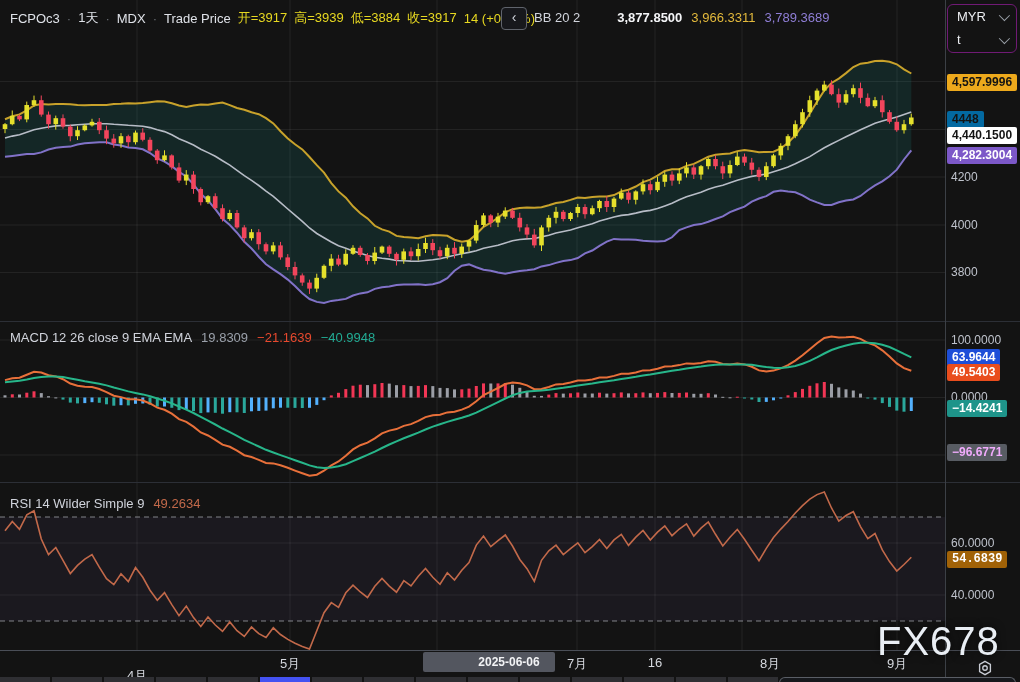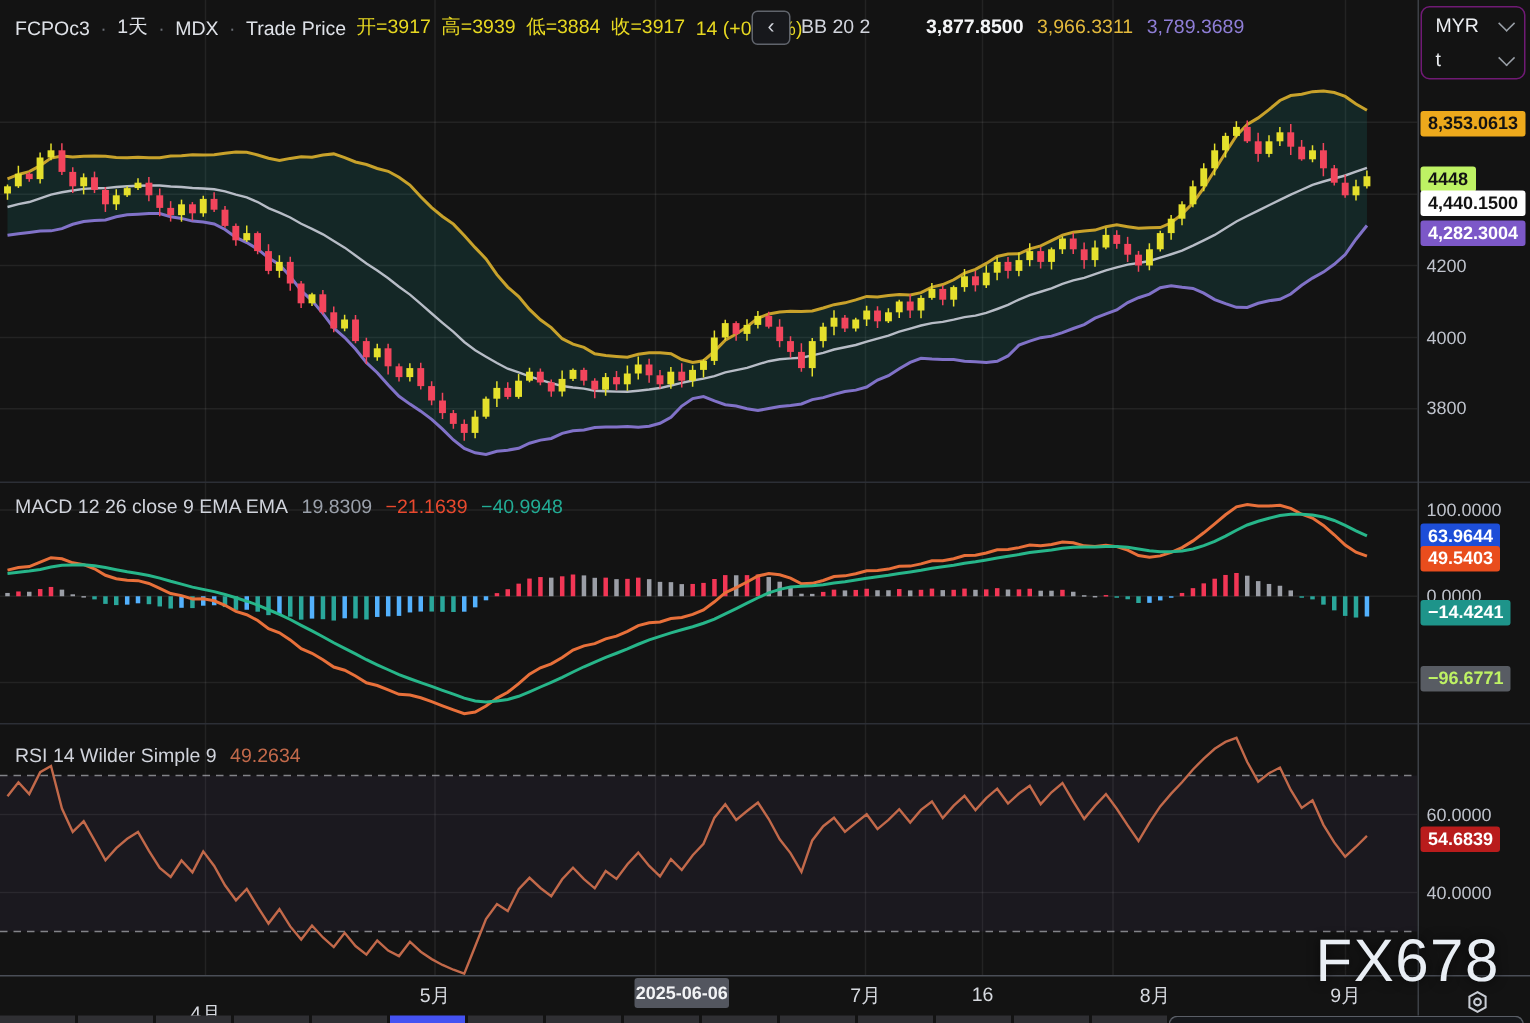--- a/index.html
+++ b/index.html
@@ -17,32 +17,32 @@
   .bb .t{color:#d1d4dc;} .bb .b{color:#f4f5f7;font-weight:700;margin-left:28px;} .bb .u{color:#e3b93c;} .bb .l{color:#8f7ed6;}
   .curbox{position:absolute;left:947px;top:4px;width:68px;height:47px;border:1px solid #701a75;
     border-radius:6px;z-index:8;background:#131313;}
   .currow{height:23px;display:flex;align-items:center;justify-content:space-between;
     padding:0 9px 0 9px;font-size:13px;color:#eceef2;}
   .chev{width:7px;height:7px;border-right:1.6px solid #9aa0a8;border-bottom:1.6px solid #9aa0a8;
     transform:rotate(45deg) translateY(-2px);}
   .tick{position:absolute;left:951px;font-size:12px;color:#bfc3cc;z-index:5;}
   .badge{position:absolute;left:947px;font-size:12px;font-weight:700;line-height:15px;
     padding:1px 5px;border-radius:2px;z-index:6;white-space:nowrap;}
-  .bg-gold{background:#eda91c;color:#131313;} .bg-olive{background:#bef264;color:#131313;}
+  .bg-gold{background:#eda91c;color:#131313;} .bg-olive{background:#0369a1;color:#131313;}
   .bg-white{background:#ffffff;color:#131313;} .bg-purple{background:#7c58c8;color:#fff;}
   .bg-green{background:#1d4ed8;color:#fff;} .bg-orange{background:#e94d1d;color:#fff;}
-  .bg-teal{background:#1e948a;color:#fff;} .bg-gray{background:#585c63;color:#bef264;}
-  .bg-rust{background:#b91c1c;color:#fff;}
+  .bg-teal{background:#1e948a;color:#fff;} .bg-gray{background:#585c63;color:#f0abfc;}
+  .bg-rust{background:#a16207;color:#fff;font-family:Liberation Mono, monospace;}
   .ihdr{position:absolute;left:10px;display:flex;gap:9px;font-size:13px;color:#d1d4dc;z-index:6;white-space:nowrap;}
   .sep-h{position:absolute;left:0;width:1020px;height:1px;background:#2c2f36;z-index:4;}
   .ax-h{position:absolute;left:0;top:650px;width:1020px;height:1px;background:#4a4e57;z-index:5;}
   .ax-v{position:absolute;left:945px;top:0;width:1px;height:677px;background:#3c4046;z-index:4;}
   .tlabel{position:absolute;top:655px;transform:translateX(-50%);font-size:13px;color:#d6d9df;z-index:6;}
-  .datebadge{position:absolute;left:423px;top:652px;width:63px;height:20px;border-radius:2px;
-    background:#53565f;color:#f2f3f5;font-size:12px;font-weight:700;text-align:center;line-height:20px;z-index:7;}
+  .datebadge{position:absolute;left:423px;top:652px;width:92px;height:20px;border-radius:2px;
+    background:#53565f;color:#f2f3f5;font-size:12px;font-weight:700;text-align:center;line-height:20px;z-index:7;padding-left:40px;}
   .wm{position:absolute;left:877px;top:619px;font-size:40px;letter-spacing:1px;color:#e9eef4;z-index:9;
     text-shadow:0 0 8px rgba(0,0,0,0.7);}
   .gear{position:absolute;left:976px;top:659px;width:18px;height:18px;z-index:10;}
   .bstrip{position:absolute;left:0;top:677px;width:779px;height:5px;display:flex;gap:2px;z-index:6;}
   .bstrip .seg{flex:0 0 50px;background:#2f2f33;}
   .bstrip .seg.active{background:#4452f2;}
   .bbox{position:absolute;left:779px;top:677px;width:235px;height:6px;border:1px solid #5a5e66;
     border-bottom:none;border-radius:6px 6px 0 0;background:#16181c;z-index:6;}
 </style>
 </head>
@@ -508,21 +508,21 @@
     <div class="currow">
       <span>MYR</span>
       <span class="chev"></span>
     </div>
     <div class="currow">
       <span>t</span>
       <span class="chev"></span>
     </div>
   </div>
 
-  <div class="badge bg-gold" style="top:74px">8,353.0613</div>
+  <div class="badge bg-gold" style="top:74px">4,597.9996</div>
   <div class="badge bg-olive" style="top:111px">4448</div>
   <div class="badge bg-white" style="top:127px">4,440.1500</div>
   <div class="badge bg-purple" style="top:147px">4,282.3004</div>
   <div class="tick" style="top:170px">4200</div>
   <div class="tick" style="top:218px">4000</div>
   <div class="tick" style="top:265px">3800</div>
 
   <div class="ihdr" style="top:330px">
     <span>MACD 12 26 close 9 EMA EMA</span>
     <span style="color:#9aa0aa">19.8309</span>

